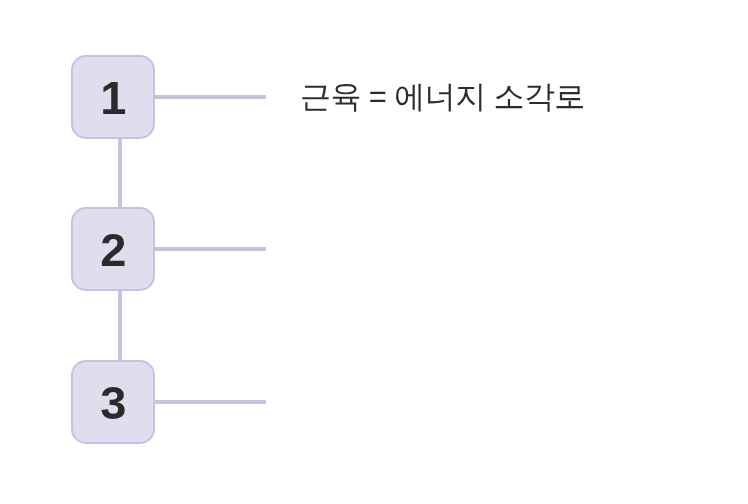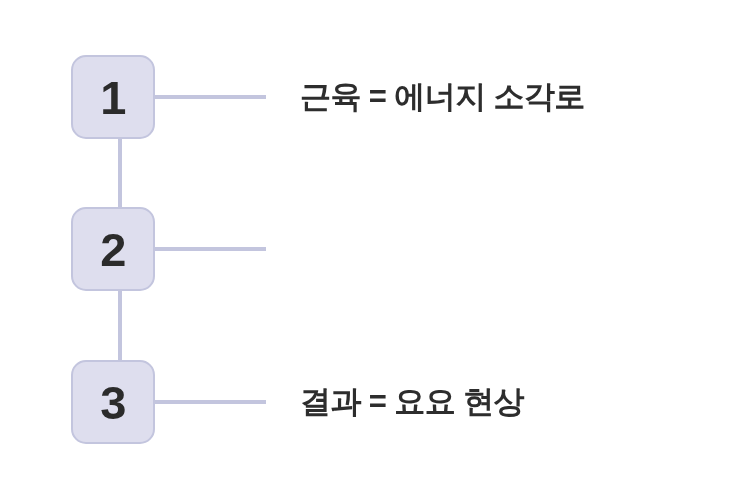--- a/index.html
+++ b/index.html
@@ -80,21 +80,21 @@
   
   .step-label {
     position: absolute;
     left: 300px;
     top: 0;
     height: 84px;
     display: flex;
     align-items: center;
     font-family: "Liberation Sans", "DejaVu Sans", sans-serif;
     font-size: 31px;
-    font-weight: bold;
+    font-weight: normal;
     color: #2d2d2d;
     letter-spacing: -0.6px;
     white-space: nowrap;
   }
 </style>
 </head>
 <body>
 
 <div id="diagram">
 
@@ -114,16 +114,15 @@
       <span class="num">2</span>
     </div>
     <div class="h-connector"></div>
   </div>
 
   <div class="step-row r3">
     <div class="num-box">
       <span class="num">3</span>
     </div>
     <div class="h-connector"></div>
-    <div class="step-label">결과 = 요요 현상</div>
   </div>
 
 </div>
 
 </body></html>

